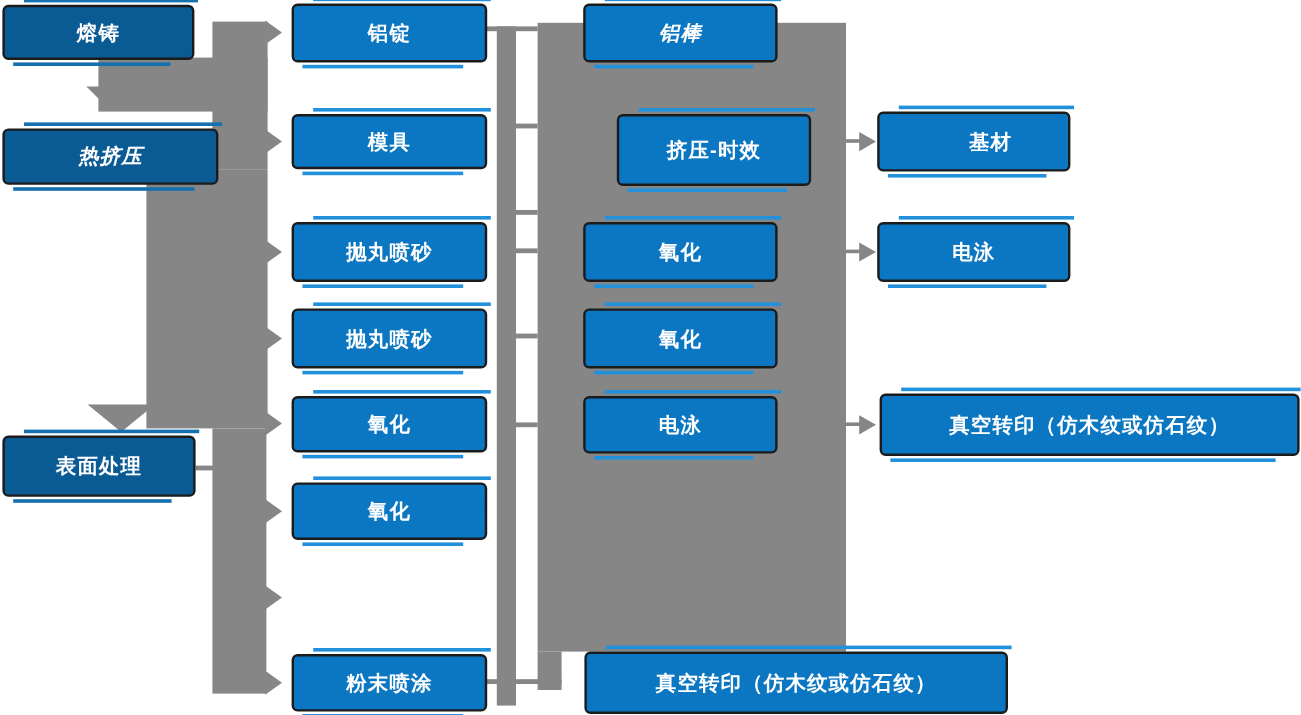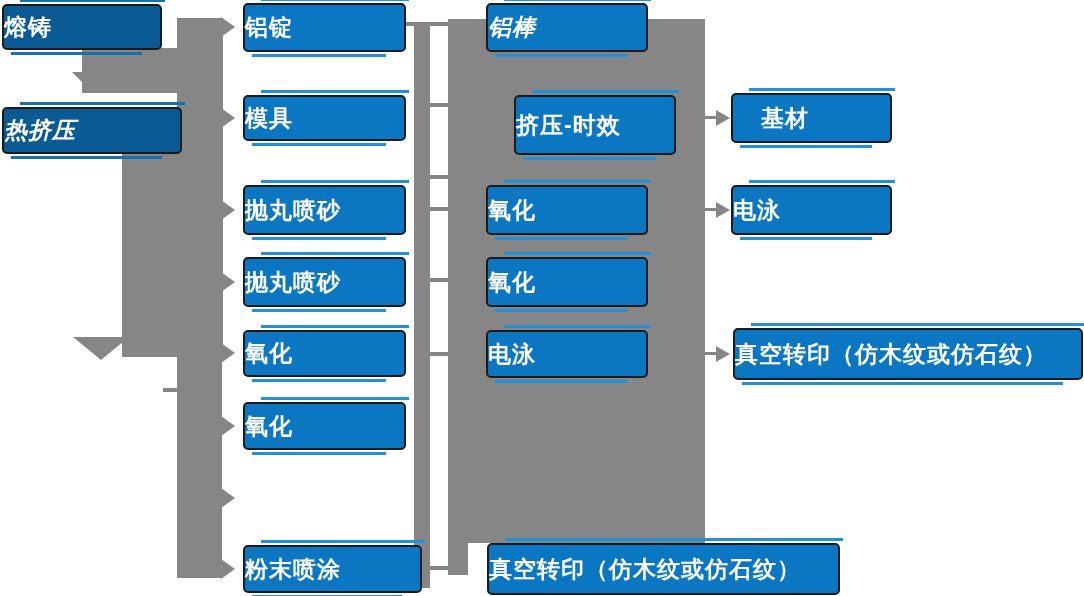--- a/index.html
+++ b/index.html
@@ -4,22 +4,22 @@
 <style>
   html,body { margin:0; padding:0; background:#ffffff; }
   body { font-family:"Liberation Sans", sans-serif; }
   #canvas {
     position:relative; width:1084px; height:596px; background:#ffffff;
     overflow:hidden;
   }
   
   .node {
     position:absolute; z-index:2; box-sizing:border-box;
-    display:flex; align-items:center; 
-    color:#ffffff; font-size:23px; font-weight:700; letter-spacing:1px;
+    display:flex; align-items:center; justify-content:center;
+    color:#ffffff; font-size:17px; font-weight:700; letter-spacing:1px;
     border:2px solid #1b1b1b; border-radius:5px;
     white-space:nowrap;
   }
   .node.process { background:#0b76c1; --hl:#2390dc; }
   .node.stage   { background:#0a5a94; --hl:#1470ae; }
   
   .node::before {
     content:""; position:absolute; left:16px; right:-5px; top:-7px; height:3px;
     background:var(--hl);
   }
@@ -89,40 +89,43 @@
   <div class="tri right-sm" style="left:716px; top:202px;"></div>
   <div class="conn" style="left:705px; top:352px; width:12px; height:3px;"></div>
   <div class="tri right-sm" style="left:716px; top:346px;"></div>
 
   <div class="node stage" style="left:2px; top:4px; width:160px; height:46px;">
       <span>熔铸</span>
     </div>
   <div class="node stage" style="left:2px; top:107px; width:180px; height:47px;font-style:italic;">
       <span>热挤压</span>
     </div>
+  <div class="node stage" style="left:2px; top:363px; width:161px; height:51px;">
+      <span>表面处理</span>
+    </div>
 
   <div class="node process" style="left:243px; top:95px; width:163px; height:46px;">
       <span>模具</span>
     </div>
   <div class="node process" style="left:243px; top:3px; width:163px; height:49px;">
       <span>铝锭</span>
     </div>
   <div class="node process" style="left:243px; top:185px; width:163px; height:50px;">
       <span>抛丸喷砂</span>
     </div>
   <div class="node process" style="left:243px; top:257px; width:163px; height:50px;">
       <span>抛丸喷砂</span>
     </div>
   <div class="node process" style="left:243px; top:330px; width:163px; height:47px;">
       <span>氧化</span>
     </div>
   <div class="node process" style="left:243px; top:402px; width:163px; height:48px;">
       <span>氧化</span>
     </div>
-  <div class="node process" style="left:243px; top:545px; width:179px; height:48px;">
+  <div class="node process" style="left:243px; top:545px; width:163px; height:48px;">
       <span>粉末喷涂</span>
     </div>
 
   <div class="node process" style="left:486px; top:3px; width:162px; height:49px;font-style:italic;">
       <span>铝棒</span>
     </div>
   <div class="node process" style="left:486px; top:95px; width:162px; height:60px;margin-left:28px;">
       <span>挤压-时效</span>
     </div>
   <div class="node process" style="left:486px; top:185px; width:162px; height:50px;">

